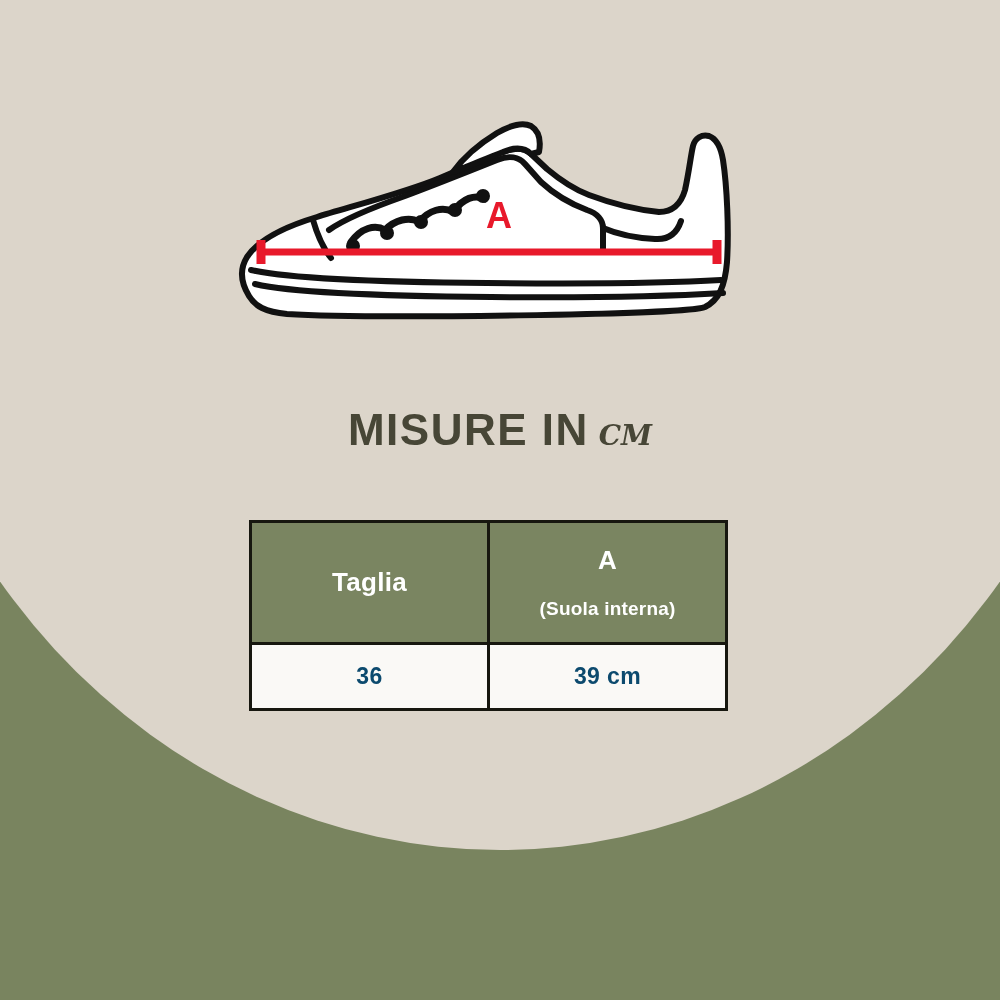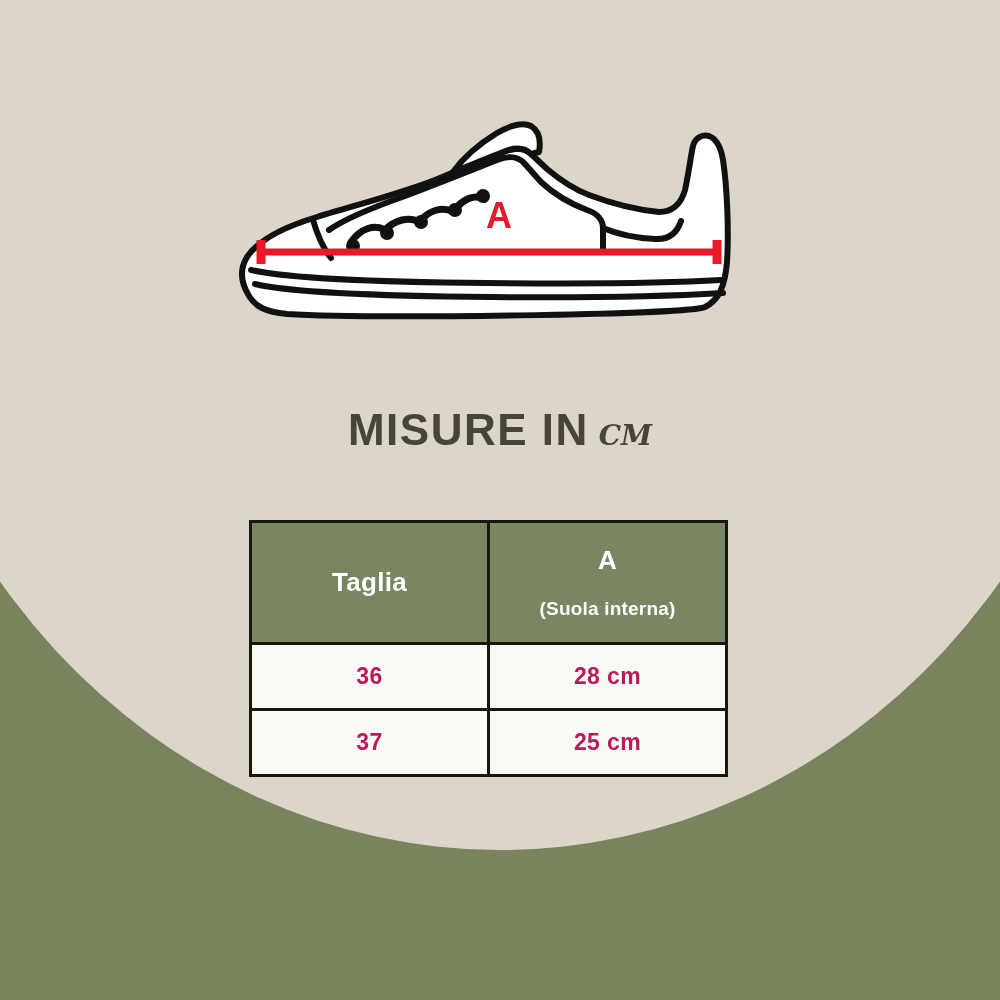--- a/index.html
+++ b/index.html
@@ -87,21 +87,21 @@
     letter-spacing:0.3px;
   }
   .size-table thead th .hdr-sub {
     display:block;
     font-size:19px;
     margin-top:22px;
     letter-spacing:0.2px;
   }
   .size-table tbody td {
     background:rgba(252,252,250,0.93);
-    color:#be185d;
+    color:#0c4a6e;
     height:66px;
     font-size:23px;
     font-weight:bold;
     letter-spacing:0.4px;
   }
   .col-size { width:50%; }
   .col-len  { width:50%; }
 </style>
 </head>
 <body>
@@ -205,22 +205,18 @@
         </th>
         <th>
           <span class="hdr-main">A</span>
           <span class="hdr-sub">(Suola interna)</span>
         </th>
       </tr>
     </thead>
     <tbody>
       <tr>
         <td>36</td>
-        <td>28 cm</td>
-      </tr>
-      <tr>
-        <td>37</td>
-        <td>25 cm</td>
+        <td>39 cm</td>
       </tr>
     </tbody>
   </table>
 
 </div>
 
 </body></html>

